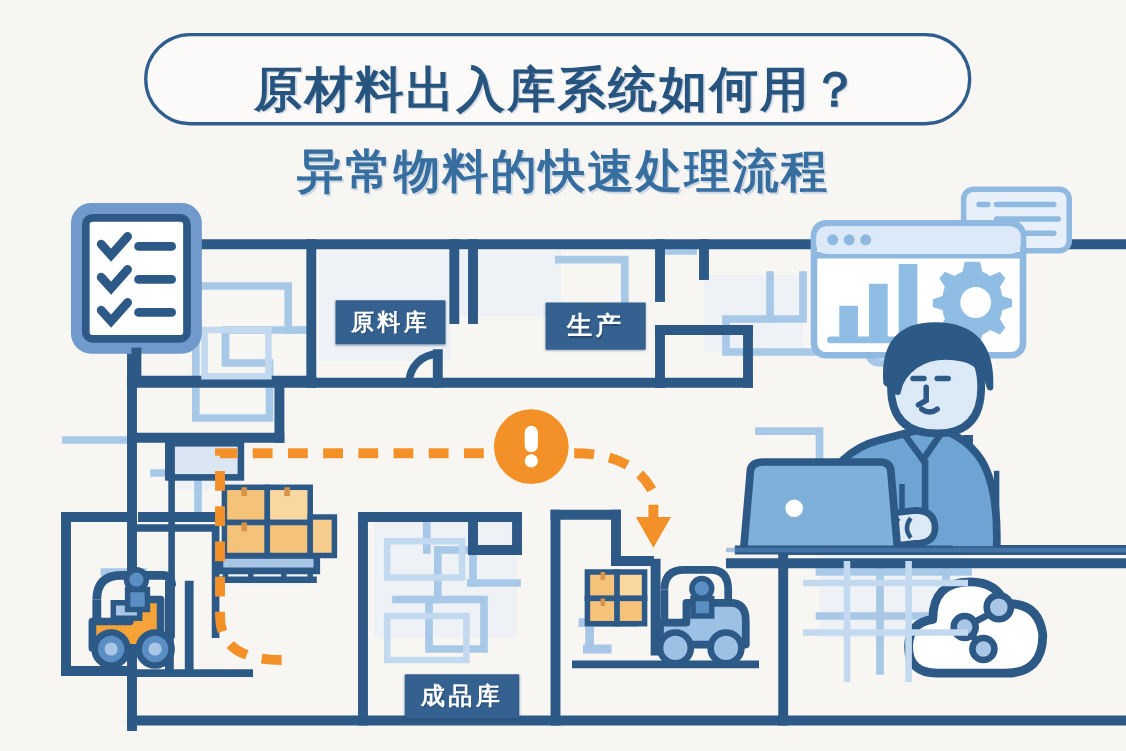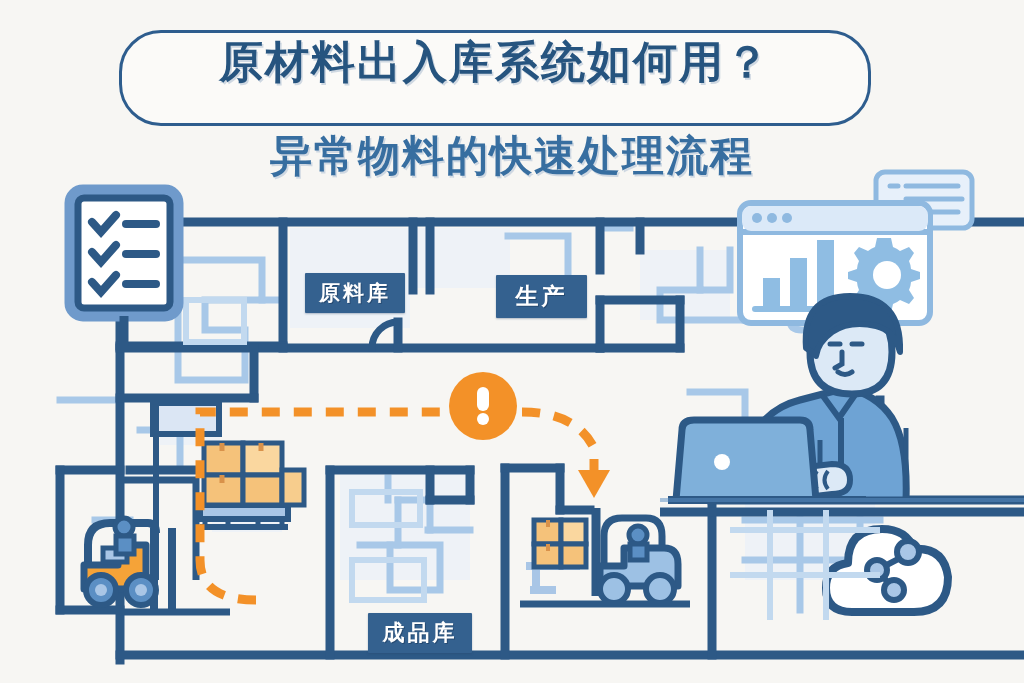--- a/index.html
+++ b/index.html
@@ -6,23 +6,23 @@
   body{
     width:1024px;height:683px;overflow:hidden;
     background:#f7f6f3;
     font-family:"Liberation Sans","DejaVu Sans",sans-serif;
   }
   #stage{position:relative;width:1024px;height:683px;background:#f7f6f3;}
   #art{position:absolute;inset:0;}
 
   
   .title-box{
-    position:absolute;left:119px;top:30px;width:752px;height:96px;
+    position:absolute;left:131px;top:30px;width:752px;height:84px;
     border:3px solid #2e5d8e;border-radius:42px;background:#fbfaf8;
-    display:flex;align-items:flex-start;justify-content:center;
+    display:flex;align-items:flex-end;justify-content:center;
     box-sizing:border-box;
   }
   .title-text{
     font-size:44px;font-weight:bold;color:#26547f;letter-spacing:2px;
     text-shadow:1.5px 1.5px 0 #cfd8e2;
     white-space:nowrap;
   }
   .subtitle{
     position:absolute;left:0;top:128px;width:1024px;
     text-align:center;

